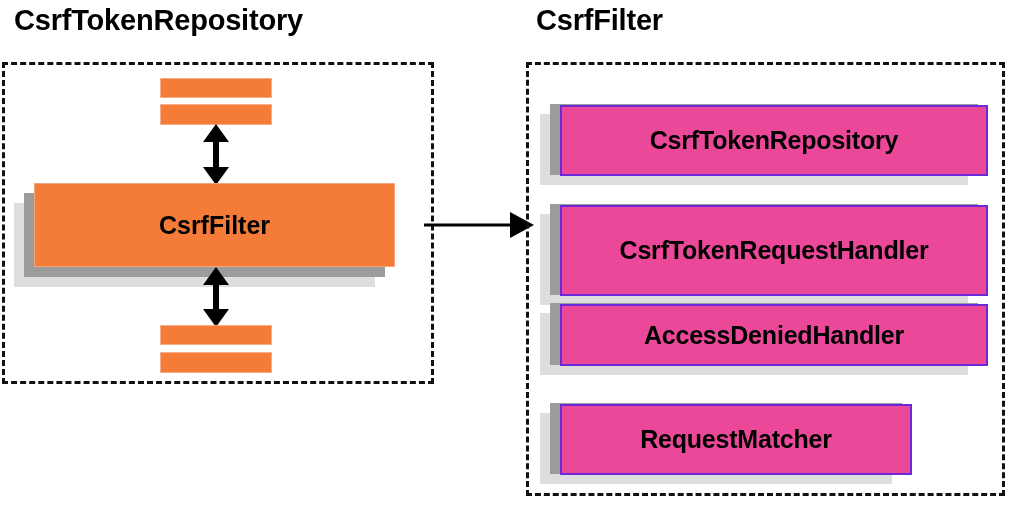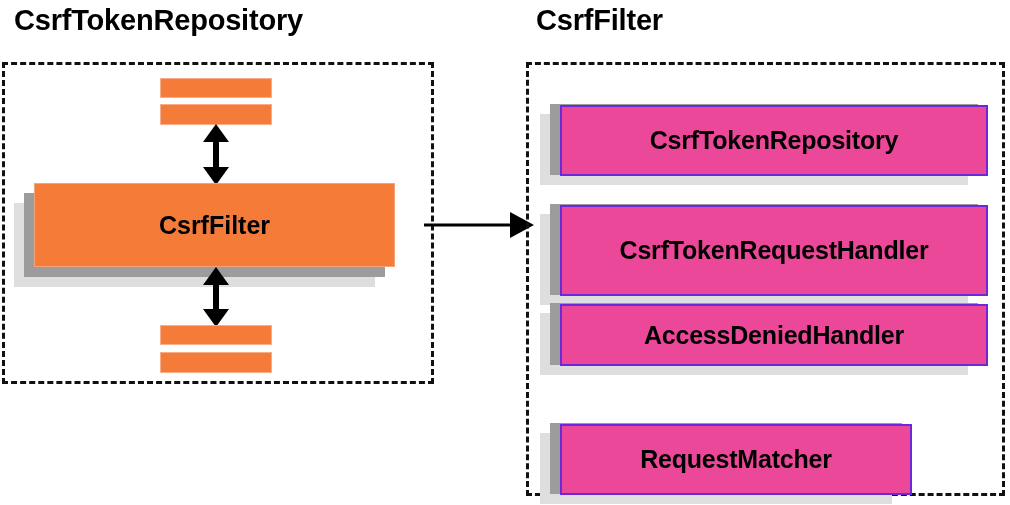--- a/index.html
+++ b/index.html
@@ -194,17 +194,17 @@
   <div class="shadow-dark"></div>
   <div class="face">CsrfTokenRequestHandler</div>
 </div>
 
 <div class="node blue" style="left:560px; top:293px; width:428px; height:62px;">
   <div class="shadow-light"></div>
   <div class="shadow-dark"></div>
   <div class="face">AccessDeniedHandler</div>
 </div>
 
-<div class="node blue" style="left:560px; top:413px; width:352px; height:71px;">
+<div class="node blue" style="left:560px; top:393px; width:352px; height:71px;">
   <div class="shadow-light"></div>
   <div class="shadow-dark"></div>
   <div class="face">RequestMatcher</div>
 </div>
 
 </body></html>

